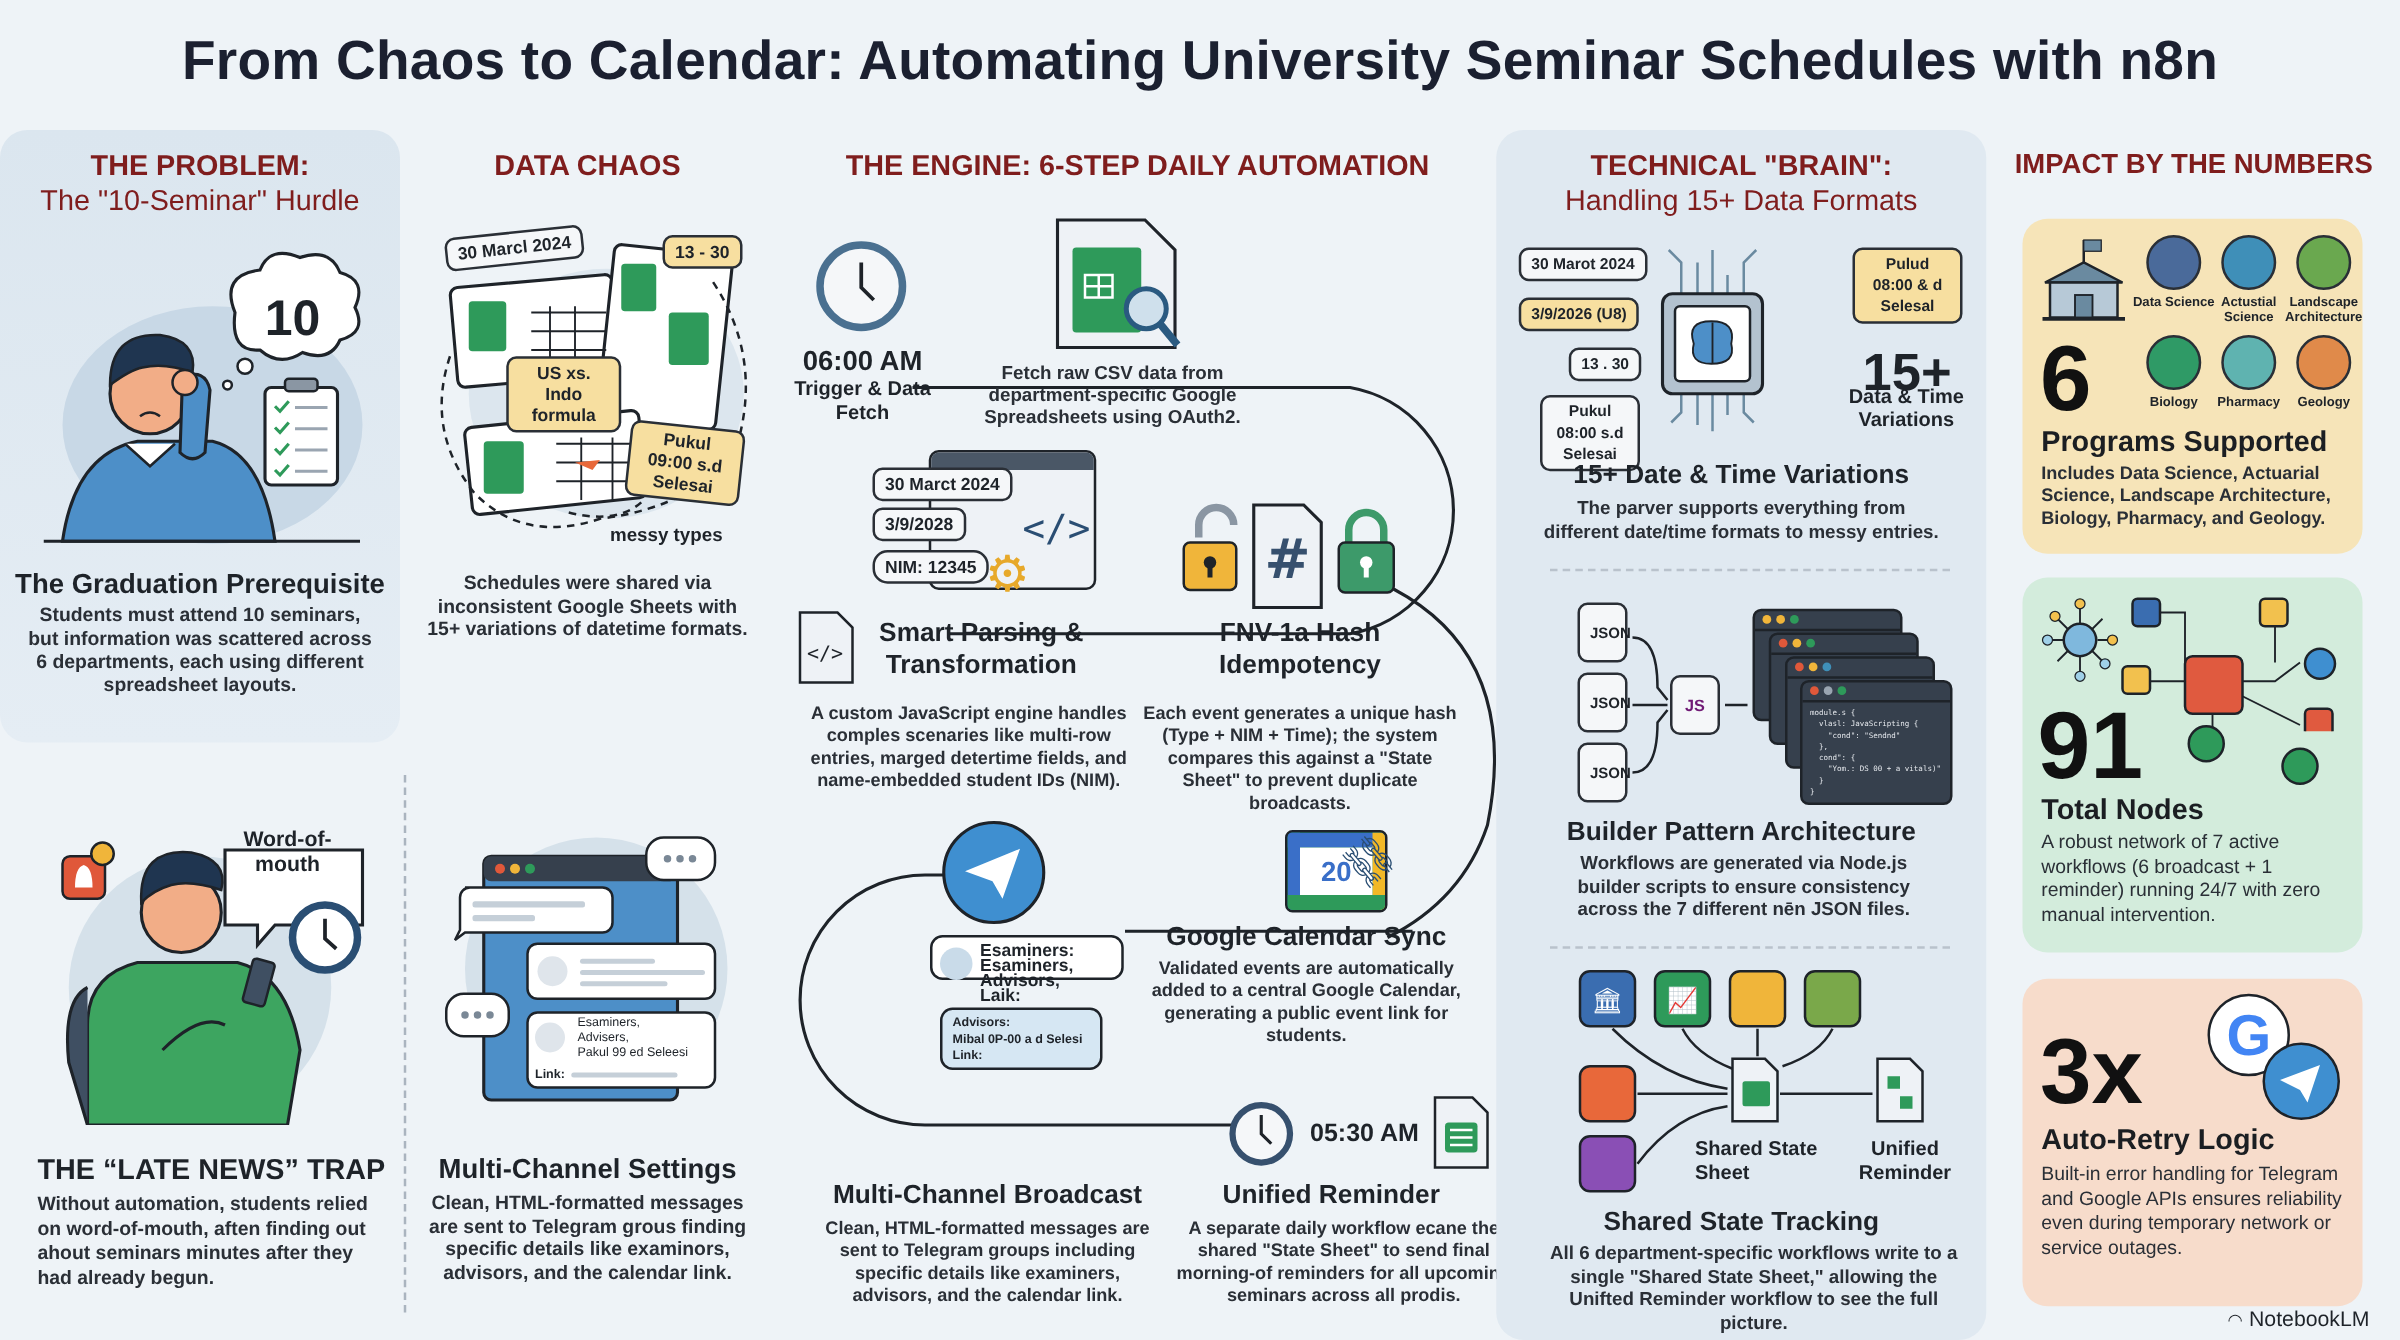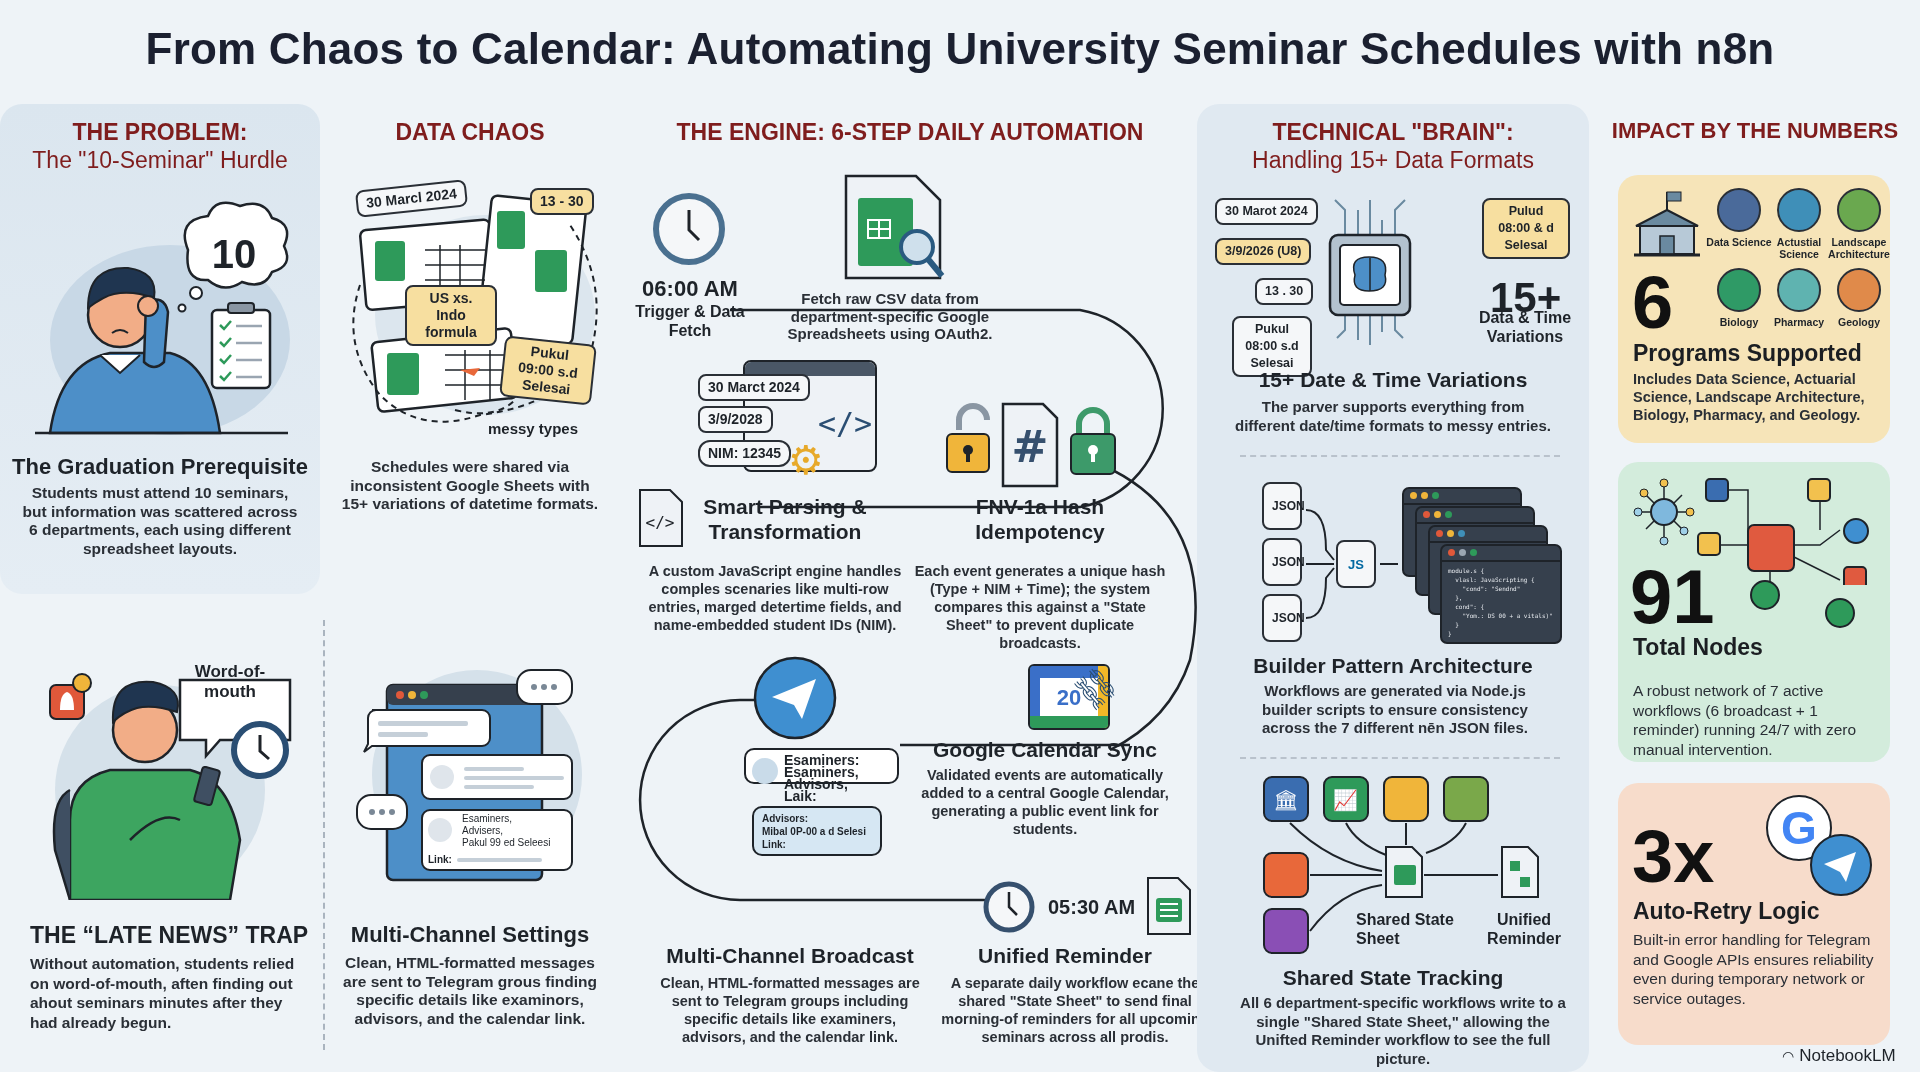--- a/index.html
+++ b/index.html
@@ -307,21 +307,21 @@
 <div class="abs" style="left:1475px;top:308px;width:100px;text-align:center;font-size:16px;font-weight:bold;line-height:19px;">Data &amp; Time Variations</div>
 <div class="abs" style="left:1197px;top:368px;width:392px;text-align:center;font-size:21px;font-weight:bold;">15+ Date &amp; Time Variations</div>
 <div class="abs body-t" style="left:1230px;top:398px;width:326px;font-size:15px;">The parver supports everything from different date/time formats to messy entries.</div>
 <div class="dash-h" style="left:1240px;top:455px;width:320px;"></div>
 
 <div class="abs" style="left:1262px;top:482px;">
   <div class="tag" style="left:0;top:0;width:40px;height:48px;padding-top:14px;font-size:12px;">JSON</div>
   <div class="tag" style="left:0;top:56px;width:40px;height:48px;padding-top:14px;font-size:12px;">JSON</div>
   <div class="tag" style="left:0;top:112px;width:40px;height:48px;padding-top:14px;font-size:12px;">JSON</div>
 </div>
-<div class="tag" style="left:1336px;top:540px;width:40px;height:48px;padding-top:14px;color:#0369a1;font-size:13px;">JS</div>
+<div class="tag" style="left:1336px;top:540px;width:40px;height:48px;padding-top:14px;color:#701a75;font-size:13px;">JS</div>
 <svg class="icon" style="left:1302px;top:500px;" width="100" height="130" viewBox="0 0 100 130">
   <g stroke="#1e2329" stroke-width="2" fill="none">
     <path d="M4 10 q20 0 20 40 l8 10"></path>
       <path d="M4 64 h28"></path>
       <path d="M4 118 q20 0 20 -40 l8 -10"></path>
       <path d="M78 64 h18"></path>
   </g>
 </svg>
 <div class="codewin" style="left:1402px;top:487px;width:120px;height:90px;">
     <div class="bar">
@@ -444,21 +444,21 @@
   <rect x="118" y="50" width="46" height="46" rx="6" fill="#e05a3f" stroke="#1e2329" stroke-width="2"></rect>
   <circle cx="226" cy="56" r="12" fill="#3f8fd0" stroke="#1e2329" stroke-width="2"></circle>
   <rect x="214" y="92" width="22" height="22" rx="4" fill="#e05a3f" stroke="#1e2329" stroke-width="2"></rect>
 </svg>
 <svg class="icon" style="left:1745px;top:575px;" width="130" height="60" viewBox="0 0 130 60">
   <circle cx="20" cy="20" r="14" fill="#2e9a5a" stroke="#1e2329" stroke-width="2"></circle>
   <circle cx="95" cy="38" r="14" fill="#2e9a5a" stroke="#1e2329" stroke-width="2"></circle>
 </svg>
 <div class="abs big-num" style="left:1630px;top:560px;font-size:76px;">91</div>
 <div class="abs stat-title" style="left:1633px;top:634px;">Total Nodes</div>
-<div class="abs stat-body" style="left:1633px;top:664px;width:245px;font-weight:normal;margin-top:17px;">A robust network of 7 active workflows (6 broadcast + 1 reminder) running 24/7 with zero manual intervention.</div>
+<div class="abs stat-body" style="left:1633px;top:664px;width:245px;font-weight:normal;">A robust network of 7 active workflows (6 broadcast + 1 reminder) running 24/7 with zero manual intervention.</div>
 
 <div class="stat-card" style="top:783px;height:262px;background:#f7dccb;"></div>
 <div class="abs" style="left:1766px;top:795px;width:66px;height:66px;border-radius:50%;background:#fff;border:2px solid #1e2329;text-align:center;font-size:46px;font-weight:bold;line-height:62px;color:#4285f4;">G</div>
 <svg class="icon" style="left:1808px;top:832px;" width="66" height="66" viewBox="0 0 66 66">
   <circle cx="33" cy="33" r="30" fill="#3f8fd0" stroke="#1e2329" stroke-width="2"></circle>
   <path d="M16 32 l32 -12 l-10 30 l-6 -10z" fill="#fff"></path>
 </svg>
 <div class="abs big-num" style="left:1632px;top:820px;">3x</div>
 <div class="abs stat-title" style="left:1633px;top:898px;">Auto-Retry Logic</div>
 <div class="abs stat-body" style="left:1633px;top:930px;width:245px;font-weight:normal;">Built-in error handling for Telegram and Google APIs ensures reliability even during temporary network or service outages.</div>

